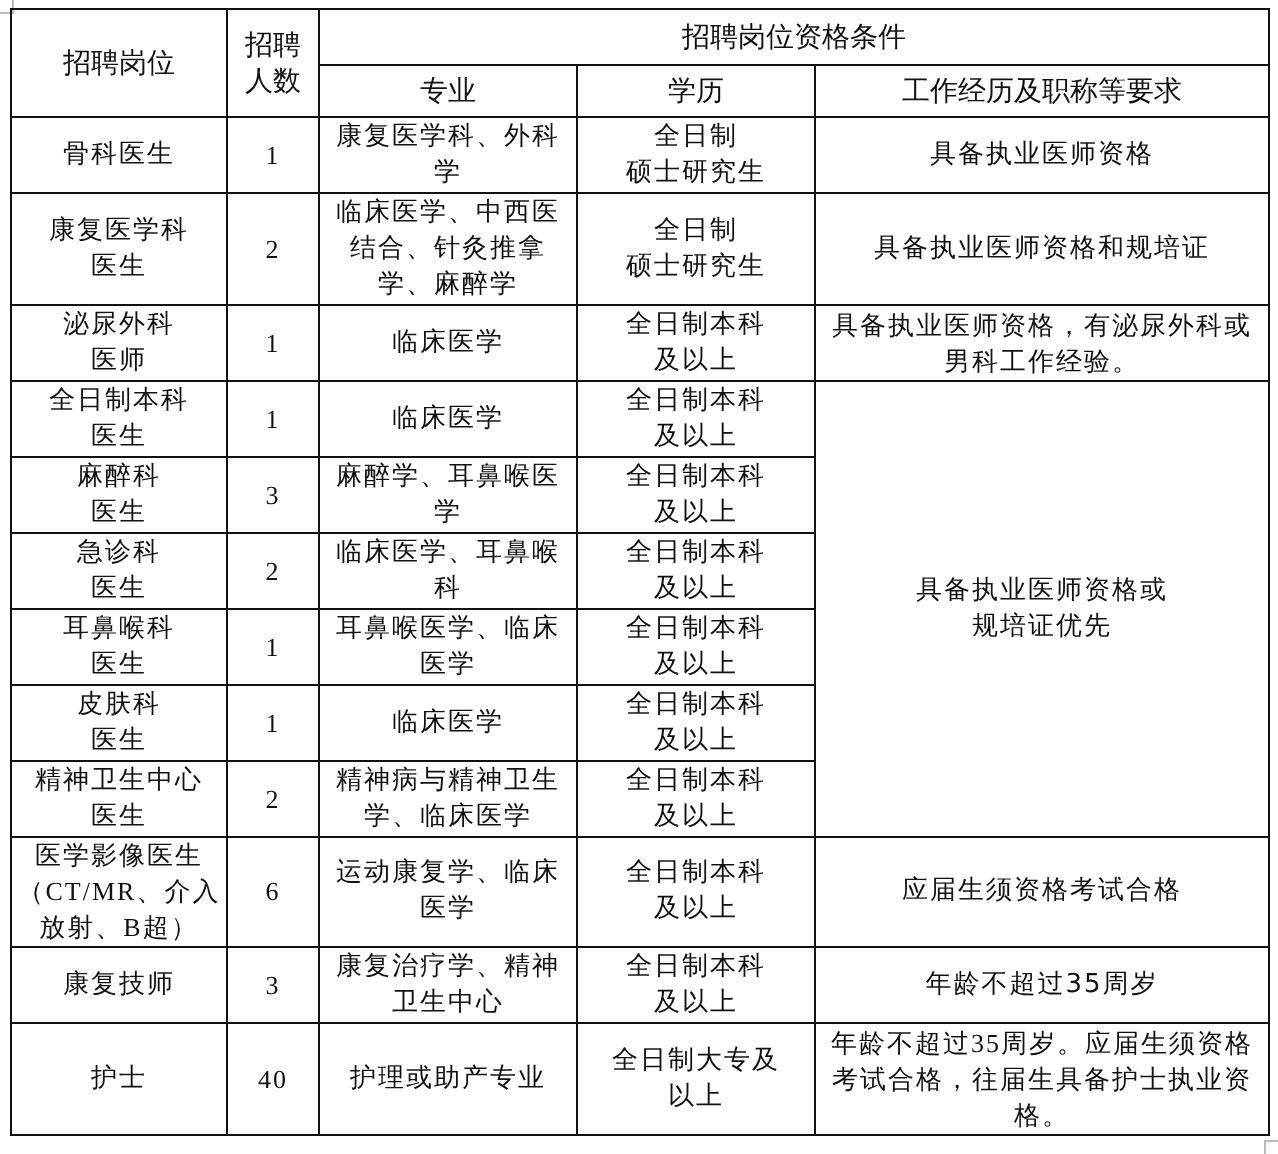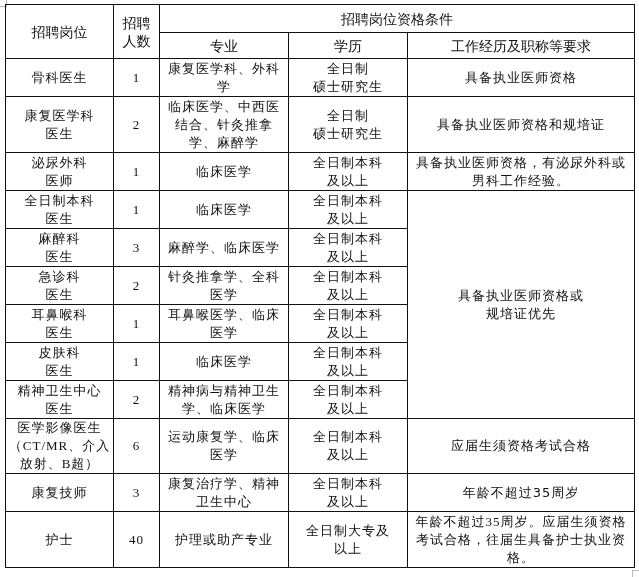--- a/index.html
+++ b/index.html
@@ -79,28 +79,28 @@
     <td><span>全日制本科</span><br><span>医生</span></td>
     <td class="num">1</td>
     <td>临床医学</td>
     <td><span>全日制本科</span><br><span>及以上</span></td>
     <td rowspan="6"><span>具备执业医师资格或</span><br><span>规培证优先</span></td>
   </tr>
 
   <tr style="height:38px">
     <td><span>麻醉科</span><br><span>医生</span></td>
     <td class="num">3</td>
-    <td>麻醉学、临床医学</td>
+    <td>麻醉学、耳鼻喉医学</td>
     <td><span>全日制本科</span><br><span>及以上</span></td>
   </tr>
 
   <tr style="height:38px">
     <td><span>急诊科</span><br><span>医生</span></td>
     <td class="num">2</td>
-    <td>针灸推拿学、全科医学</td>
+    <td>临床医学、耳鼻喉科</td>
     <td><span>全日制本科</span><br><span>及以上</span></td>
   </tr>
 
   <tr style="height:38px">
     <td><span>耳鼻喉科</span><br><span>医生</span></td>
     <td class="num">1</td>
     <td>耳鼻喉医学、临床医学</td>
     <td><span>全日制本科</span><br><span>及以上</span></td>
   </tr>
 

